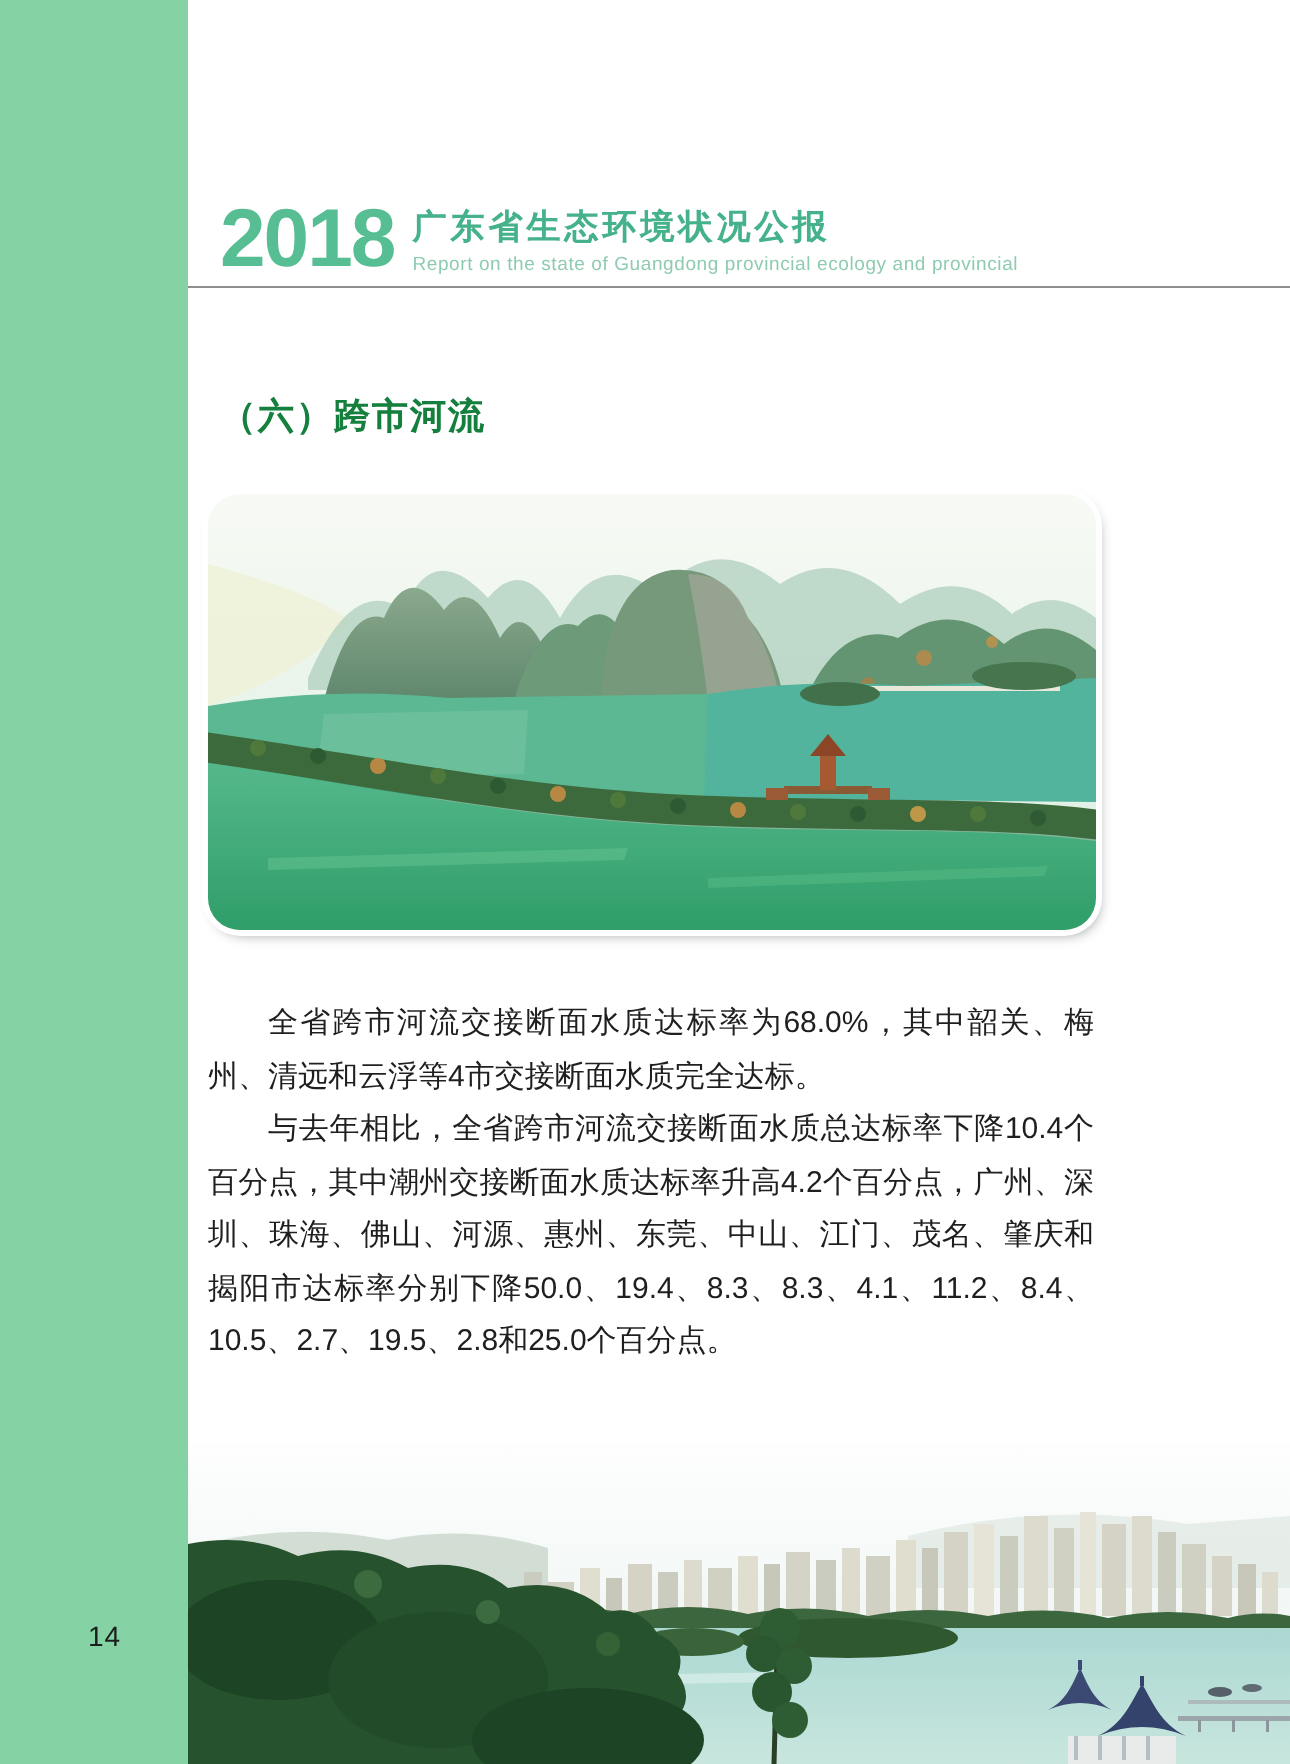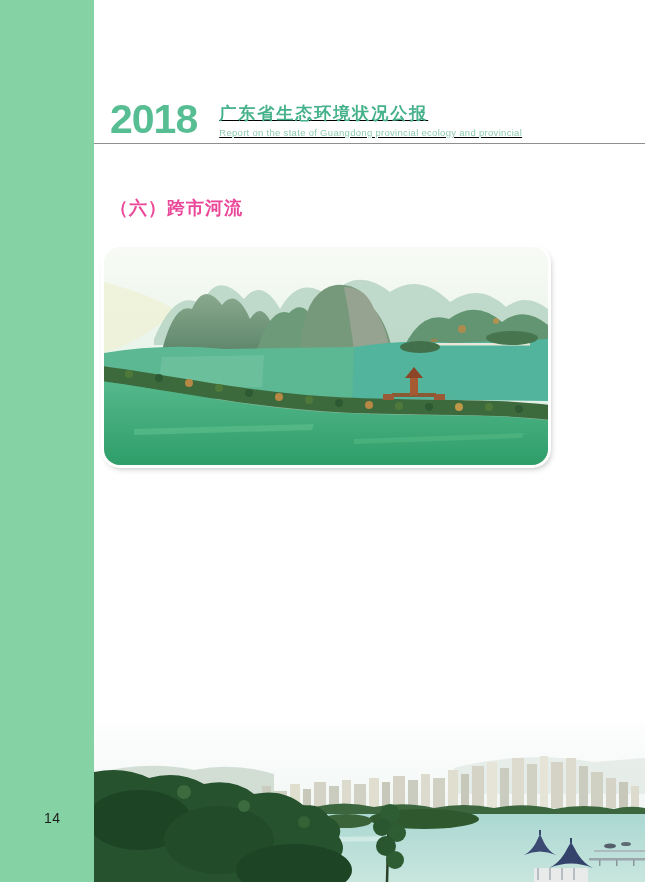--- a/index.html
+++ b/index.html
@@ -20,35 +20,35 @@
     font-size:14px;color:#1d1d1d;letter-spacing:.5px;
   }
   .header{
     position:absolute;left:110px;top:96px;height:46px;
     display:flex;align-items:center;
   }
   .header .year{
     font-size:41px;line-height:40px;font-weight:bold;
     color:#57bd92;letter-spacing:-1px;
   }
-  .header .titles{margin-left:22px;padding-top:4px;text-decoration:underline;}
+  .header .titles{margin-left:9px;padding-top:4px;}
   .header .title-zh{
     font-size:17px;font-weight:600;color:#46b28b;
     letter-spacing:2px;line-height:20px;
   }
   .header .title-en{
     font-size:9.5px;color:#8ecbb0;letter-spacing:.3px;margin-top:3px;
   }
   .header-rule{
     position:absolute;left:94px;right:0;top:143px;
     border:0;border-top:1.5px solid #8f8f8f;margin:0;
   }
   .section-heading{
     position:absolute;left:110px;top:196px;margin:0;
-    font-size:18px;font-weight:bold;color:#ec4899;letter-spacing:1px;
+    font-size:18px;font-weight:bold;color:#15803d;letter-spacing:1px;
   }
   .photo-main{
     position:absolute;left:104px;top:247px;margin:0;
     width:444px;height:218px;
     border-radius:16px;overflow:hidden;
     box-shadow:0 0 0 3px #ffffff,2px 3px 6px rgba(70,80,75,.45);
   }
   .photo-main svg,.photo-bottom svg{display:block;width:100%;height:100%;}
   .body-text{
     position:absolute;left:104px;top:499px;width:443px;
@@ -138,20 +138,24 @@
       <g>
         <rect x="288" y="146" width="44" height="4" fill="#8a5a35"></rect>
         <rect x="279" y="147" width="11" height="6" fill="#9a5a35"></rect>
         <rect x="330" y="147" width="11" height="6" fill="#9a5a35"></rect>
         <rect x="306" y="129" width="8" height="19" fill="#a65a32"></rect>
         <path d="M301,131 L310,120 L319,131 Z" fill="#8c4526"></path>
       </g>
     </svg>
   </figure>
 
+  <div class="body-text">
+    <p>全省跨市河流交接断面水质达标率为68.0%，其中韶关、梅州、清远和云浮等4市交接断面水质完全达标。</p>
+    <p>与去年相比，全省跨市河流交接断面水质总达标率下降10.4个百分点，其中潮州交接断面水质达标率升高4.2个百分点，广州、深圳、珠海、佛山、河源、惠州、东莞、中山、江门、茂名、肇庆和揭阳市达标率分别下降50.0、19.4、8.3、8.3、4.1、11.2、8.4、10.5、2.7、19.5、2.8和25.0个百分点。</p>
+  </div>
 
   <figure class="photo-bottom">
     <svg viewBox="0 0 551 160" preserveAspectRatio="none">
       <defs>
         <linearGradient id="c-sky" x1="0" y1="0" x2="0" y2="1">
           <stop offset="0" stop-color="#fdfefd"></stop>
             <stop offset="1" stop-color="#e8f1ee"></stop>
         </linearGradient>
         <linearGradient id="c-lake" x1="0" y1="0" x2="0" y2="1">
           <stop offset="0" stop-color="#abd8d2"></stop>

